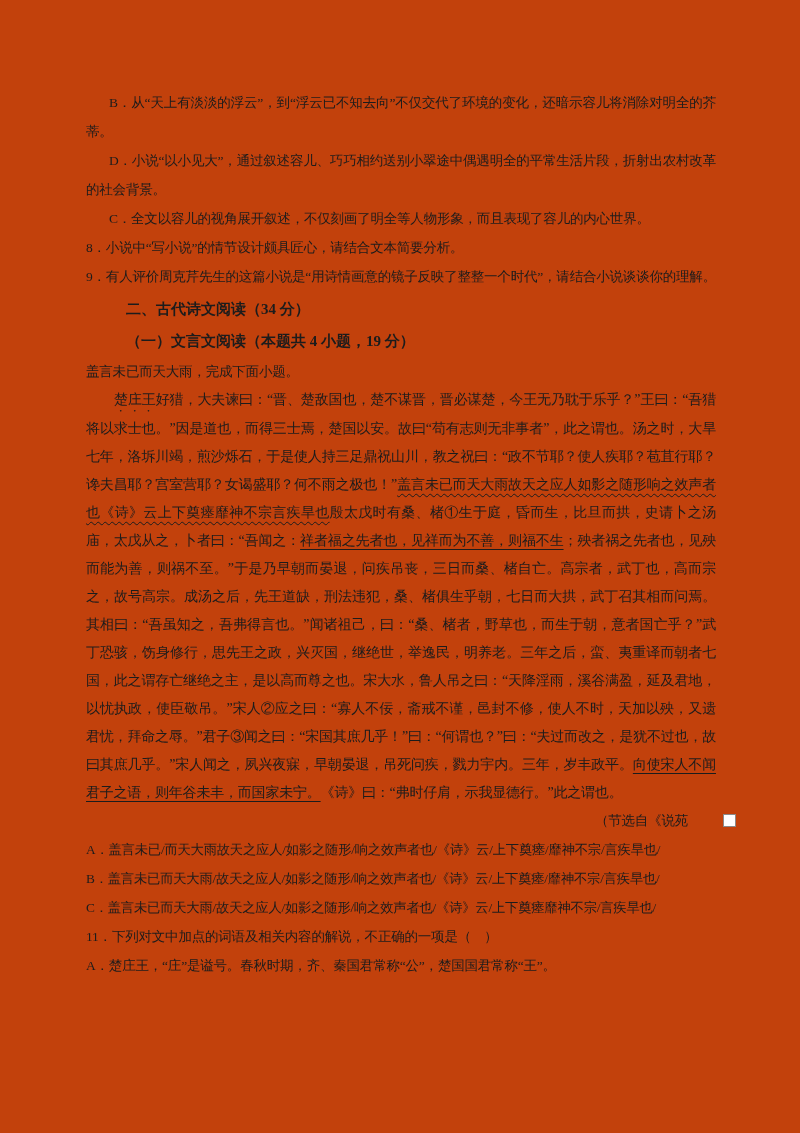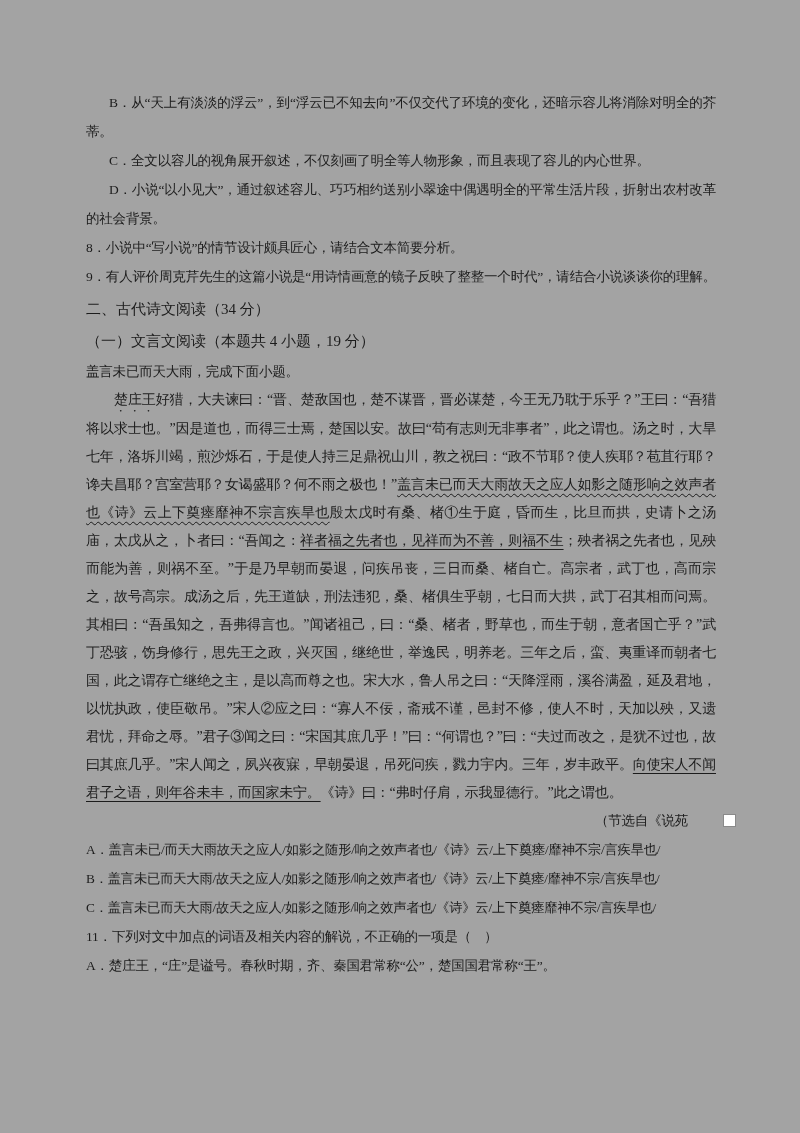--- a/index.html
+++ b/index.html
@@ -2,43 +2,44 @@
 <html><head>
 <meta charset="utf-8">
 <style>
   * { margin: 0; padding: 0; box-sizing: border-box; }
   html, body { background: #ffffff; }
   .page {
     position: relative;
     width: 800px;
     height: 1133px;
     margin: 0 auto;
-    background: #a3a3a3;
+    background: #c2410c;
     color: #1c1c1c;
     font-family: "Liberation Serif", "DejaVu Serif", serif;
     padding: 88px 84px 40px 86px;
     overflow: hidden;
     letter-spacing: -0.2px;
   }
   .opt {
     font-size: 13.5px;
     line-height: 29px;
     text-indent: 1.7em;
     text-align: justify;
   }
   .q {
     font-size: 13.5px;
     line-height: 29px;
     text-align: justify;
   }
   .heading {
-    font-weight: normal;
+    font-weight: bold;
     font-size: 15px;
     line-height: 32px;
     letter-spacing: 0;
+    margin-left: 40px;
   }
   .intro {
     font-size: 13.5px;
     line-height: 29px;
   }
   .passage {
     font-size: 14px;
     line-height: 28px;
     text-align: justify;
     text-indent: 2em;
@@ -87,22 +88,22 @@
     overflow: hidden;
   }
   .spacer-2 { height: 2px; }
 </style>
 </head>
 <body>
 
 <div class="page">
 
   <p class="opt">B．从“天上有淡淡的浮云”，到“浮云已不知去向”不仅交代了环境的变化，还暗示容儿将消除对明全的芥蒂。</p>
+  <p class="opt">D．小说“以小见大”，通过叙述容儿、巧巧相约送别小翠途中偶遇明全的平常生活片段，折射出农村改革的社会背景。</p>
   <p class="opt">C．全文以容儿的视角展开叙述，不仅刻画了明全等人物形象，而且表现了容儿的内心世界。</p>
-  <p class="opt">D．小说“以小见大”，通过叙述容儿、巧巧相约送别小翠途中偶遇明全的平常生活片段，折射出农村改革的社会背景。</p>
 
   <p class="q">8．小说中“写小说”的情节设计颇具匠心，请结合文本简要分析。</p>
   <p class="q">9．有人评价周克芹先生的这篇小说是“用诗情画意的镜子反映了整整一个时代”，请结合小说谈谈你的理解。</p>
 
   <div class="spacer-2"></div>
   <h2 class="heading">二、古代诗文阅读（34 分）</h2>
   <h3 class="heading">（一）文言文阅读（本题共 4 小题，19 分）</h3>
 
   <p class="intro">盖言未已而天大雨，完成下面小题。</p>
 

